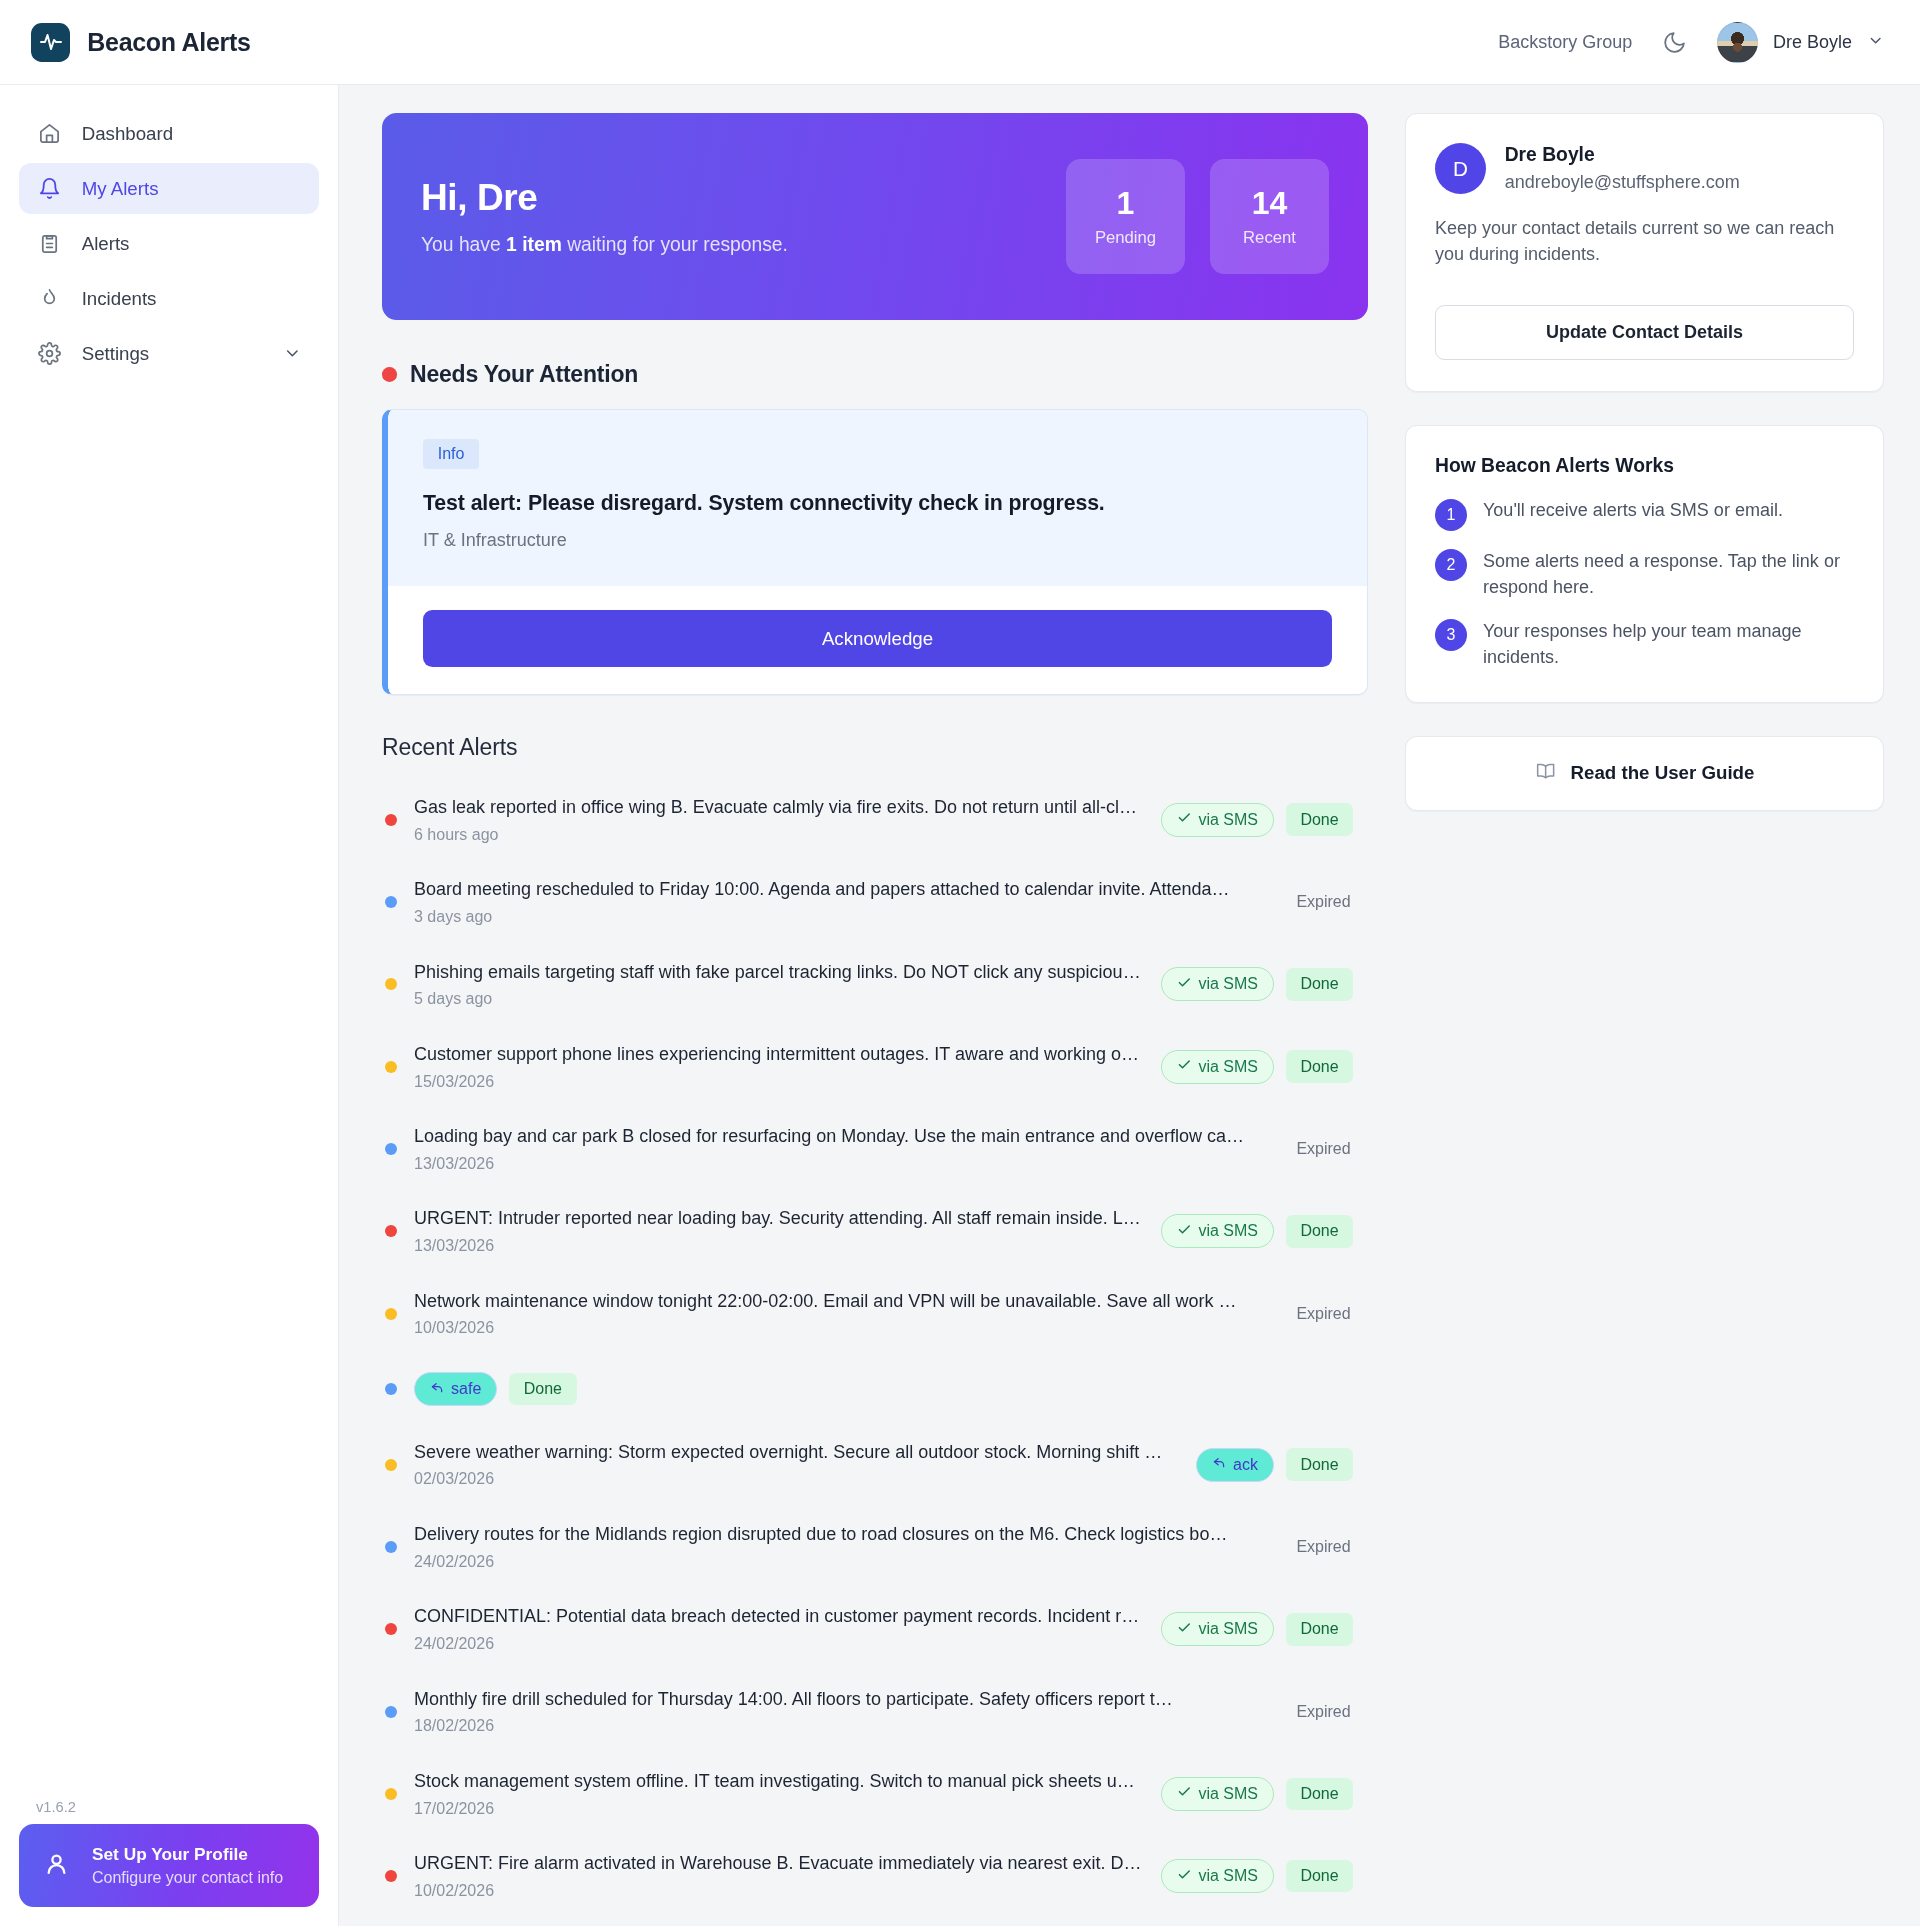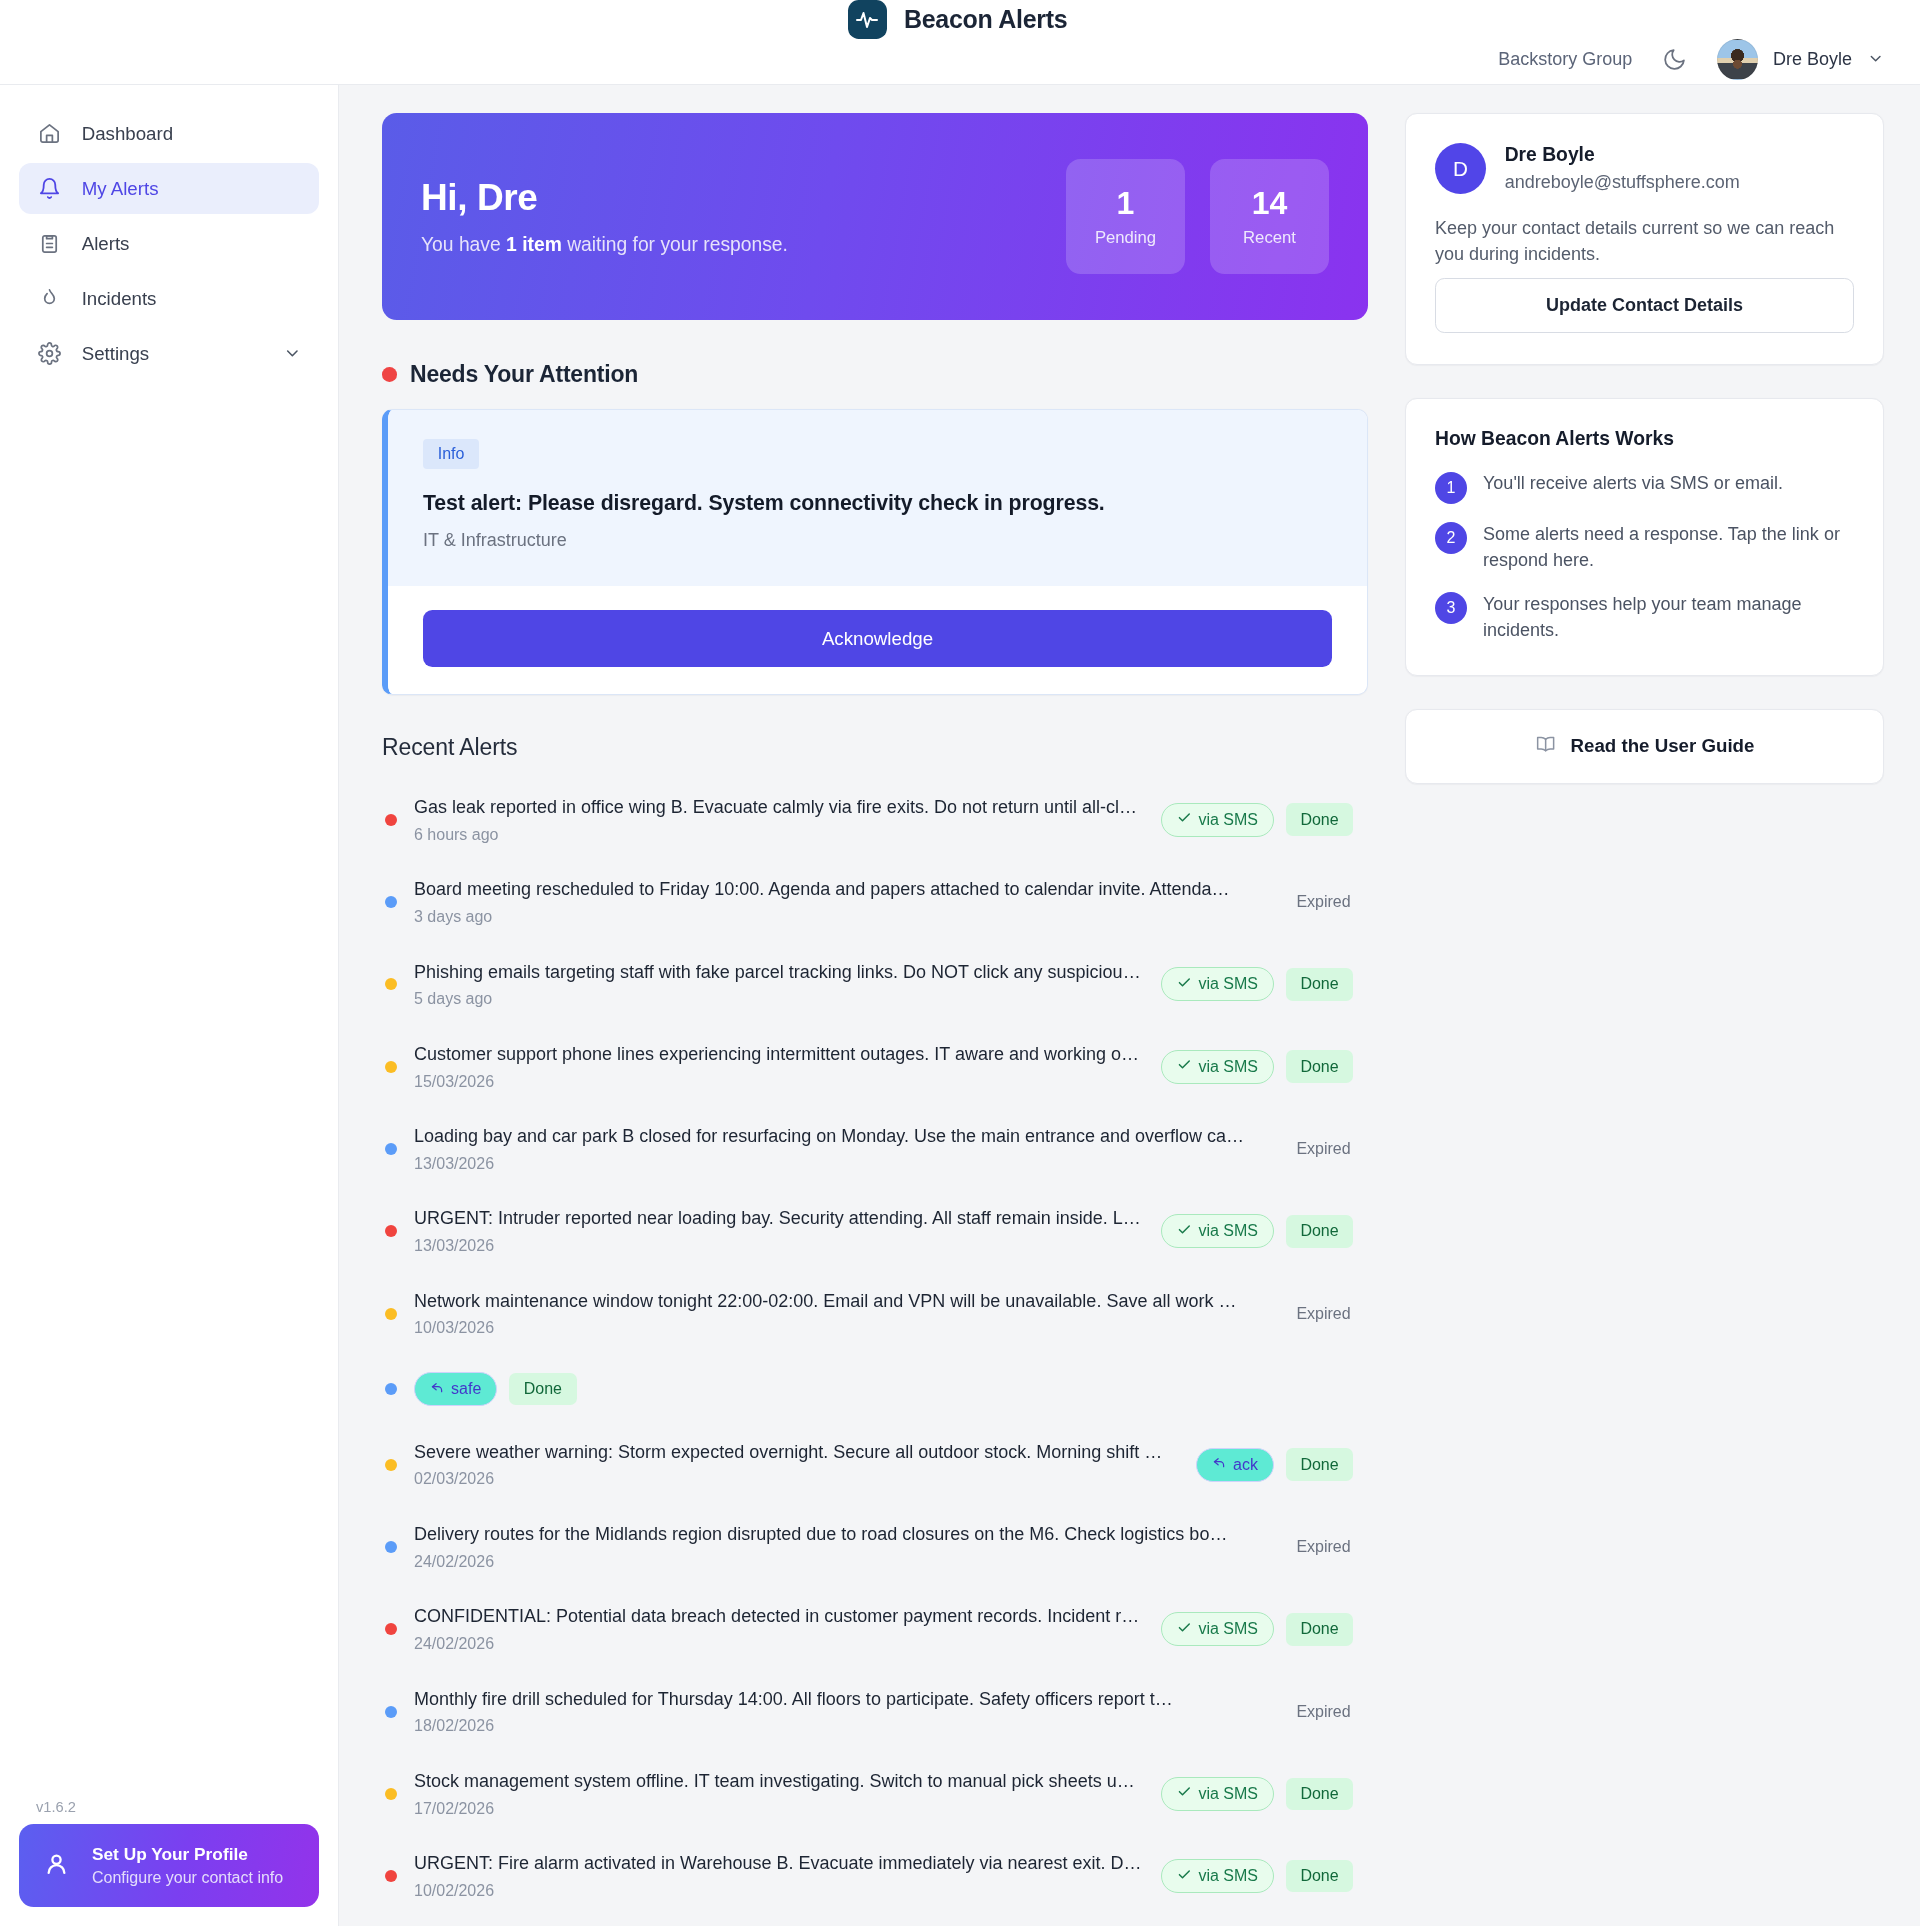--- a/index.html
+++ b/index.html
@@ -12,21 +12,20 @@
   }
   .app { width: 1921px; height: 1926px; display: flex; flex-direction: column; background: #f4f5f7; }
 
   
   .topbar {
     height: 85px; min-height: 85px;
     background: #ffffff;
     border-bottom: 1.3px solid #e9ebef;
     display: flex; align-items: center;
     padding: 0 37px 0 31px;
-    flex-direction: column;
   }
   .brand { display: flex; align-items: center; gap: 17.3px; }
   .brand-logo {
     width: 39px; height: 39px; border-radius: 10.7px;
     background: #11435f;
     display: flex; align-items: center; justify-content: center;
   }
   .brand-name { font-size: 25px; font-weight: 700; color: #1b2536; letter-spacing: -0.3px; }
   .topbar-right { margin-left: auto; display: flex; align-items: center; gap: 27px; }
   .org-name { font-size: 18px; color: #5b6478; }
@@ -165,21 +164,21 @@
   .contact-card { padding: 29px 29px 31px 29px; }
   .contact-top { display: flex; align-items: center; gap: 18.7px; }
   .avatar-initial {
     width: 51px; height: 51px; border-radius: 50%; background: #5145e8;
     color: #fff; font-size: 20.7px; display: flex; align-items: center; justify-content: center; flex: none;
   }
   .contact-name { font-size: 19.3px; font-weight: 700; color: #151c2b; }
   .contact-email { font-size: 18px; color: #5c6474; margin-top: 5.3px; }
   .contact-note { font-size: 18px; color: #545c6b; line-height: 1.45; margin-top: 21.3px; }
   .btn-outline {
-    width: 100%; height: 55px; margin-top: 11px;
+    width: 100%; height: 55px; margin-top: 38px;
     background: #fff; border: 0.7px solid #d8dce4; border-radius: 9.3px;
     font-size: 18px; font-weight: 600; color: #1c2433; font-family: inherit; cursor: pointer;
   }
   .how-card { padding: 29px 29px 32px 29px; }
   .how-title { font-size: 19.3px; font-weight: 700; color: #151c2b; margin-bottom: 20px; }
   .how-step { display: flex; gap: 16px; align-items: flex-start; margin-bottom: 17.3px; }
   .how-step:last-child { margin-bottom: 0; }
   .step-num {
     width: 32px; height: 32px; border-radius: 50%; background: #4f46e5; color: #fff;
     font-size: 16px; display: flex; align-items: center; justify-content: center; flex: none; margin-top: 1.3px;

